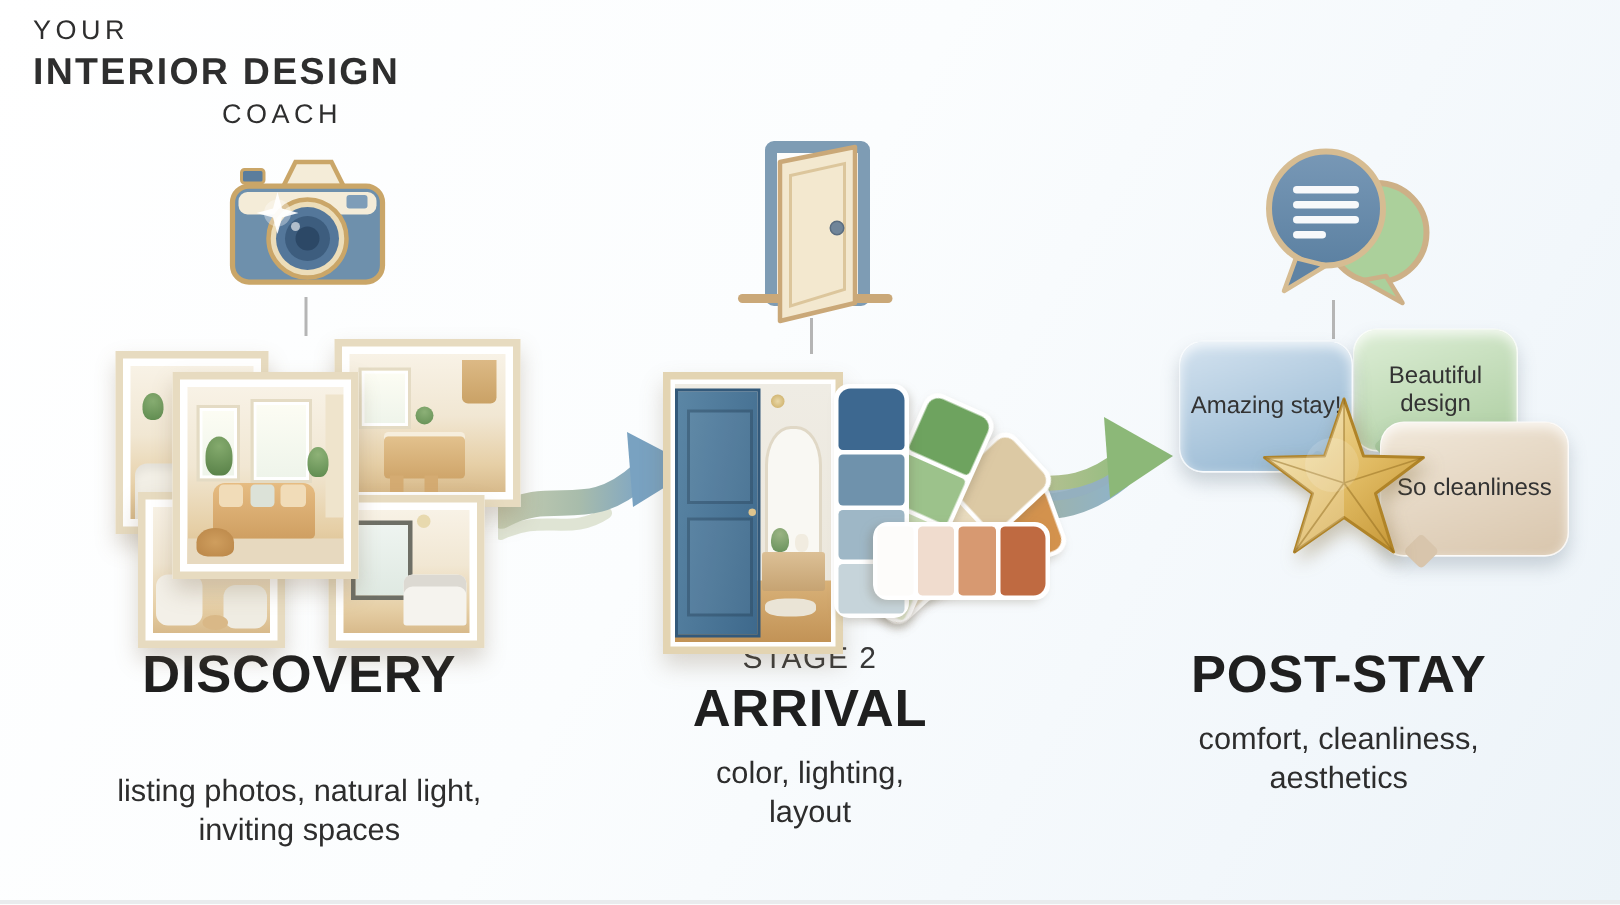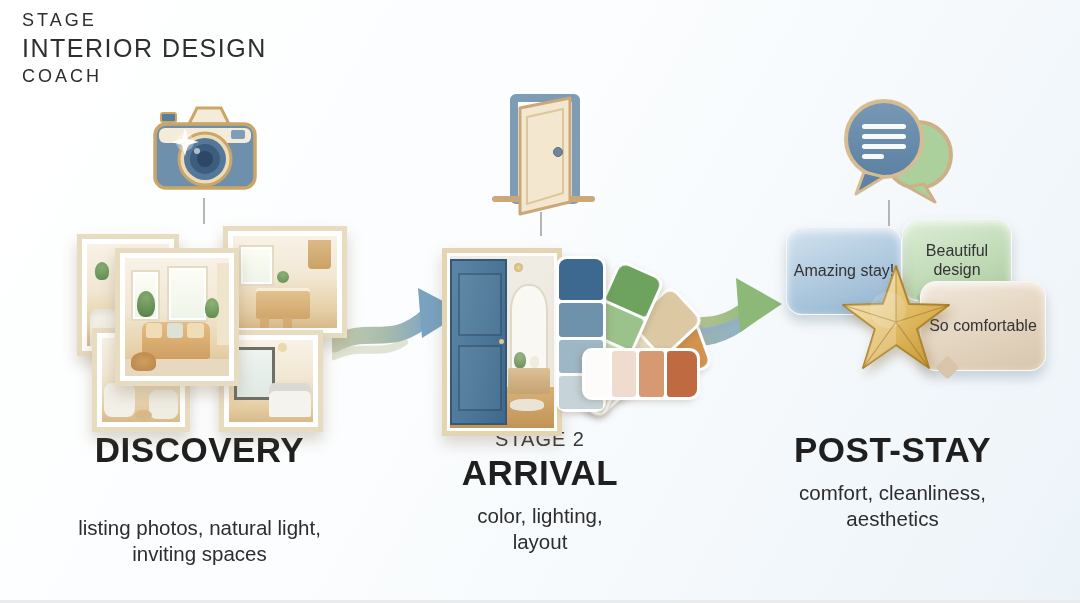--- a/index.html
+++ b/index.html
@@ -4,22 +4,22 @@
 <style>
   html,body{margin:0;padding:0;}
   body{width:1080px;height:603px;overflow:hidden;font-family:"Liberation Sans",sans-serif;}
   .canvas{position:relative;width:1080px;height:603px;overflow:hidden;
     background:linear-gradient(120deg,#ffffff 0%,#fbfdfe 45%,#f2f7fb 80%,#ecf3f8 100%);}
   .bottom-edge{position:absolute;left:0;bottom:0;width:100%;height:3px;background:#e9ebed;}
 
   
   .logo{position:absolute;left:22px;top:10px;width:206px;color:#2e2e2e;}
   .logo-l1{font-size:18px;letter-spacing:3px;}
-  .logo-l2{font-size:25px;letter-spacing:1.5px;margin-top:3px;white-space:nowrap;}
-  .logo-l3{font-size:18px;letter-spacing:3px;text-align:left;margin-top:3px;}
+  .logo-l2{font-size:25px;letter-spacing:1.5px;margin-top:3px;white-space:nowrap;font-weight:bold;}
+  .logo-l3{font-size:18px;letter-spacing:3px;text-align:right;margin-top:3px;}
 
   .icon{position:absolute;}
   .connector{position:absolute;width:2px;background:#b5b5b5;}
 
   
   .collage{position:absolute;left:63px;top:224px;width:284px;height:204px;z-index:2;}
   .frame{position:absolute;background:#fff;border:5px solid #e7dbc0;padding:5px;
     box-shadow:0 8px 14px rgba(125,105,75,.28);}
   .photo{position:relative;width:100%;height:100%;overflow:hidden;
     background:linear-gradient(180deg,#f8f2e6 0%,#f1e7d3 45%,#e6cfa6 80%,#d8ba8b 100%);}
@@ -77,21 +77,21 @@
   .st1 .stage-desc{max-width:260px;margin-top:45px;}
   .st2 .stage-desc{max-width:180px;text-align:center;}
   .st3 .stage-desc{max-width:250px;}
 </style>
 </head>
 <body>
 
 <div class="canvas">
 
   <div class="logo">
-    <div class="logo-l1">STAGE</div>
+    <div class="logo-l1">YOUR</div>
     <div class="logo-l2">INTERIOR DESIGN</div>
     <div class="logo-l3">COACH</div>
   </div>
 
   <svg class="icon" style="left:145px;top:98px" width="120" height="98" viewBox="0 0 120 98">
     <rect x="16" y="15" width="15" height="9" rx="2" fill="#5b7d9c" stroke="#caa668" stroke-width="2"></rect>
     <path d="M44,26 L52,10 L76,10 L84,26 Z" fill="#f4ecd8" stroke="#caa668" stroke-width="3"></path>
     <rect x="10" y="26" width="100" height="64" rx="11" fill="#6e90ac" stroke="#caa668" stroke-width="3.5"></rect>
     <rect x="14" y="30" width="92" height="15" rx="6" fill="#f4ecd8"></rect>
     <rect x="86" y="32" width="14" height="9" rx="2" fill="#7e9db8"></rect>
@@ -263,21 +263,21 @@
 
   <div class="bubble b2">
     <span>Beautiful design</span>
       <i class="tail"></i>
   </div>
   <div class="bubble b1">
     <span>Amazing stay!</span>
       <i class="tail"></i>
   </div>
   <div class="bubble b3">
-    <span>So comfortable</span>
+    <span>So cleanliness</span>
       <i class="tail"></i>
   </div>
 
   <svg class="star" width="120" height="122" viewBox="0 0 120 122">
     <defs>
       <linearGradient id="gold" x1="0" y1="0" x2="1" y2="1">
         <stop offset="0" stop-color="#f6e6ae"></stop>
           <stop offset="0.55" stop-color="#e0ba62"></stop>
           <stop offset="1" stop-color="#c08f2c"></stop>
       </linearGradient>

